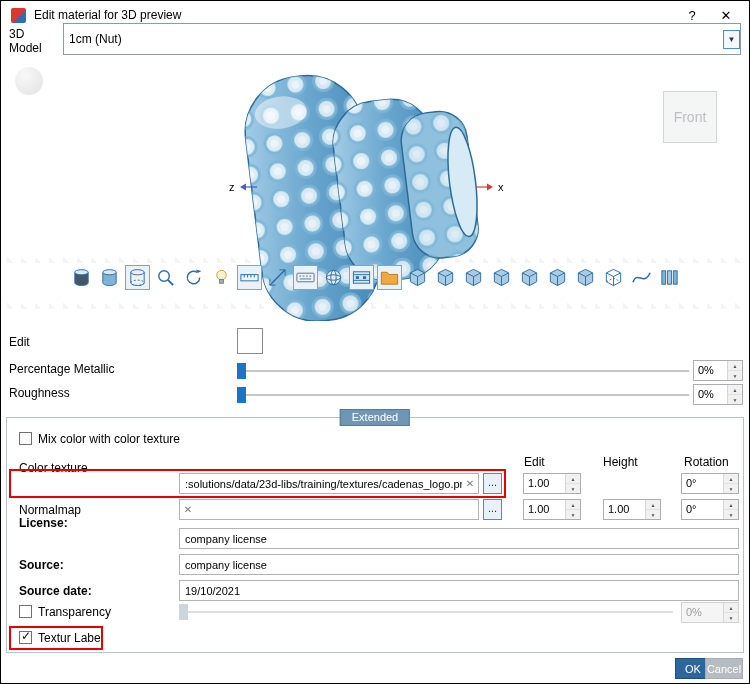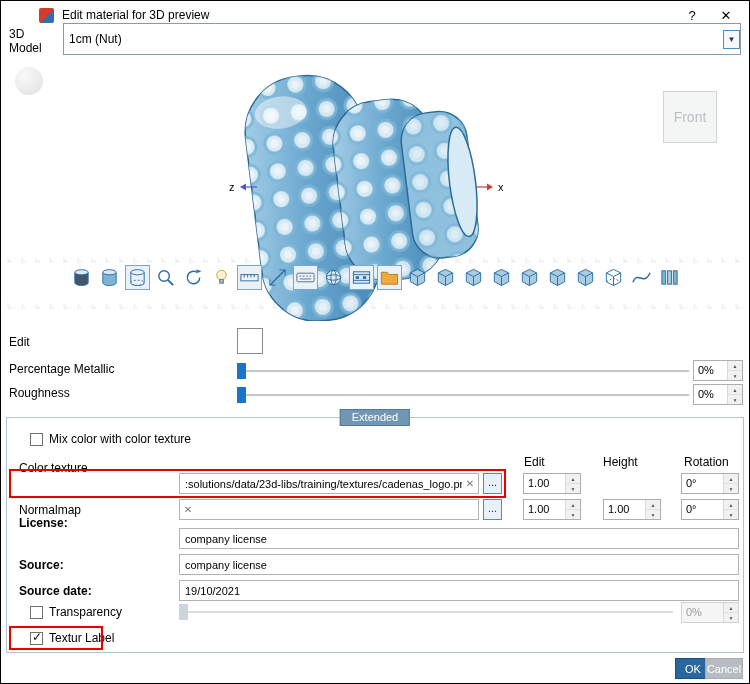--- a/index.html
+++ b/index.html
@@ -1,18 +1,18 @@
 <!DOCTYPE html>
 <html><head>
 <meta charset="utf-8">
 <style>
   *{margin:0;padding:0;box-sizing:border-box;}
   body{margin:0;background:#fff;font-family:"Liberation Sans",sans-serif;}
   .dialog{position:relative;width:750px;height:684px;background:#fff;border:1px solid #000;font-size:12px;color:#000;overflow:hidden;}
-  .titlebar{position:absolute;top:0;left:0;right:0;height:28px;display:flex;align-items:center;padding:0 10px;gap:8px;margin-left:28px;}
+  .titlebar{position:absolute;top:0;left:0;right:0;height:28px;display:flex;align-items:center;padding:0 10px;gap:8px;}
   .app-icon{width:15px;height:15px;border-radius:2px;background:linear-gradient(135deg,#d63a2f 0 55%,#2d6fb0 55% 100%);}
   .title{flex:1;font-size:12px;}
   .tb-btn{width:26px;text-align:center;font-size:13px;cursor:default;}
   .model-row{position:absolute;top:33px;left:8px;right:8px;height:21px;display:flex;align-items:flex-end;gap:8px;}
   .model-row .mlabel{width:46px;}
   .combo{flex:1;height:32px;border:1px solid #8a9aa6;display:flex;align-items:center;background:#fff;}
   .combo-value{flex:1;padding-left:5px;}
   .combo-arrow{width:17px;height:19px;border:1px solid #4a90c4;display:flex;align-items:center;justify-content:center;font-size:8px;color:#333;background:#f4f8fb;}
   .viewport{position:absolute;top:60px;left:6px;width:738px;height:262px;background:#fff;}
   .nav-sphere{position:absolute;left:8px;top:6px;width:28px;height:28px;border-radius:50%;background:radial-gradient(circle at 35% 30%,#f7f7f7,#dcdcdc);opacity:.85;}
@@ -38,21 +38,21 @@
   .spinner .val{flex:1;padding:3px 0 0 4px;font-size:11px;}
   .spin-btns{width:15px;display:flex;flex-direction:column;border-left:1px solid #d8d8d8;}
   .spin-btns div{flex:1;display:flex;align-items:center;justify-content:center;font-size:5px;color:#555;background:#f1f1f1;}
   .spin-btns div:first-child{border-bottom:1px solid #e0e0e0;}
   .spinner.disabled{background:#f5f5f5;border-color:#d2d2d2;}
   .spinner.disabled .val{color:#9e9e9e;}
   .extended-tab{position:absolute;top:408px;left:50%;transform:translateX(-50%);background:#7096b4;color:#fff;border:1px solid #537a99;padding:1px 11px 2px;font-size:11px;z-index:2;}
   .group{position:absolute;left:5px;top:416px;width:738px;height:236px;border:1px solid #b4c3ce;}
   .cb{display:inline-block;width:13px;height:13px;border:1px solid #707070;background:#fff;position:relative;flex:none;}
   .cb.checked::after{content:"✓";position:absolute;left:1px;top:-3px;font-size:12px;color:#111;}
-  .cb-row{position:absolute;display:flex;align-items:flex-end;gap:6px;white-space:nowrap;margin-left:11px;}
+  .cb-row{position:absolute;display:flex;align-items:flex-start;gap:6px;white-space:nowrap;}
   .txt{position:absolute;height:21px;border:1px solid #b3b3b3;background:#fff;display:flex;align-items:center;}
   .txt .tval{flex:1;padding-left:5px;white-space:nowrap;overflow:hidden;font-size:11px;}
   .txt .clear{width:16px;text-align:center;color:#777;font-size:10px;flex:none;}
   .browse{position:absolute;width:19px;height:21px;border:1px solid #4a90c4;background:#e9f0f6;font-size:11px;text-align:center;line-height:16px;color:#333;}
   .colhead{position:absolute;top:454px;font-size:12px;}
   .hl{position:absolute;border:2px solid #e80000;pointer-events:none;z-index:3;}
   .btn{position:absolute;height:21px;color:#fff;font-size:11px;display:flex;align-items:center;justify-content:center;}
   .ok{left:674px;top:657px;width:36px;background:#29679e;border:1px solid #1a4f80;}
   .cancel{left:704px;top:657px;width:38px;background:#b6bcc1;border:1px solid #a7adb2;}
 </style>

